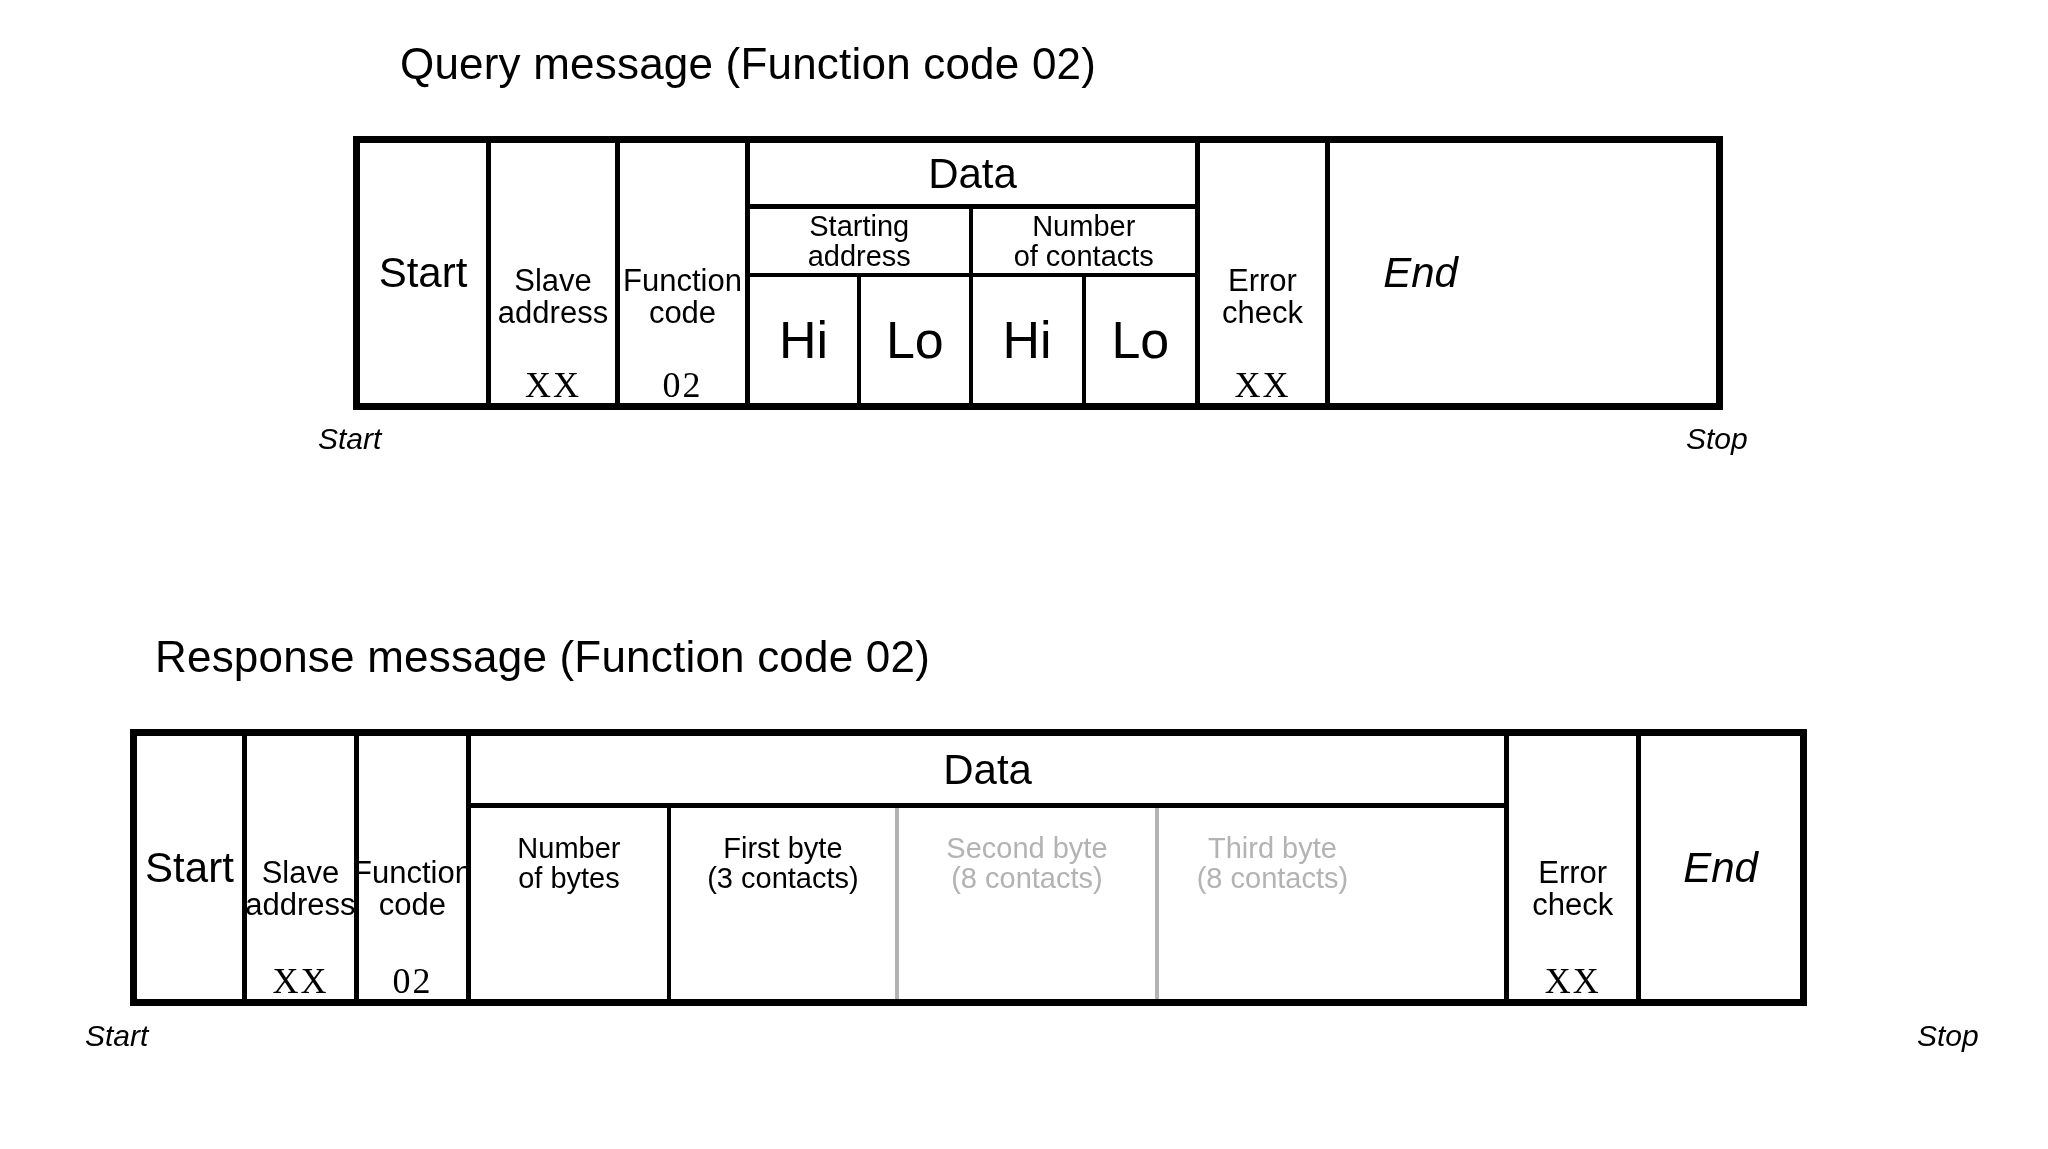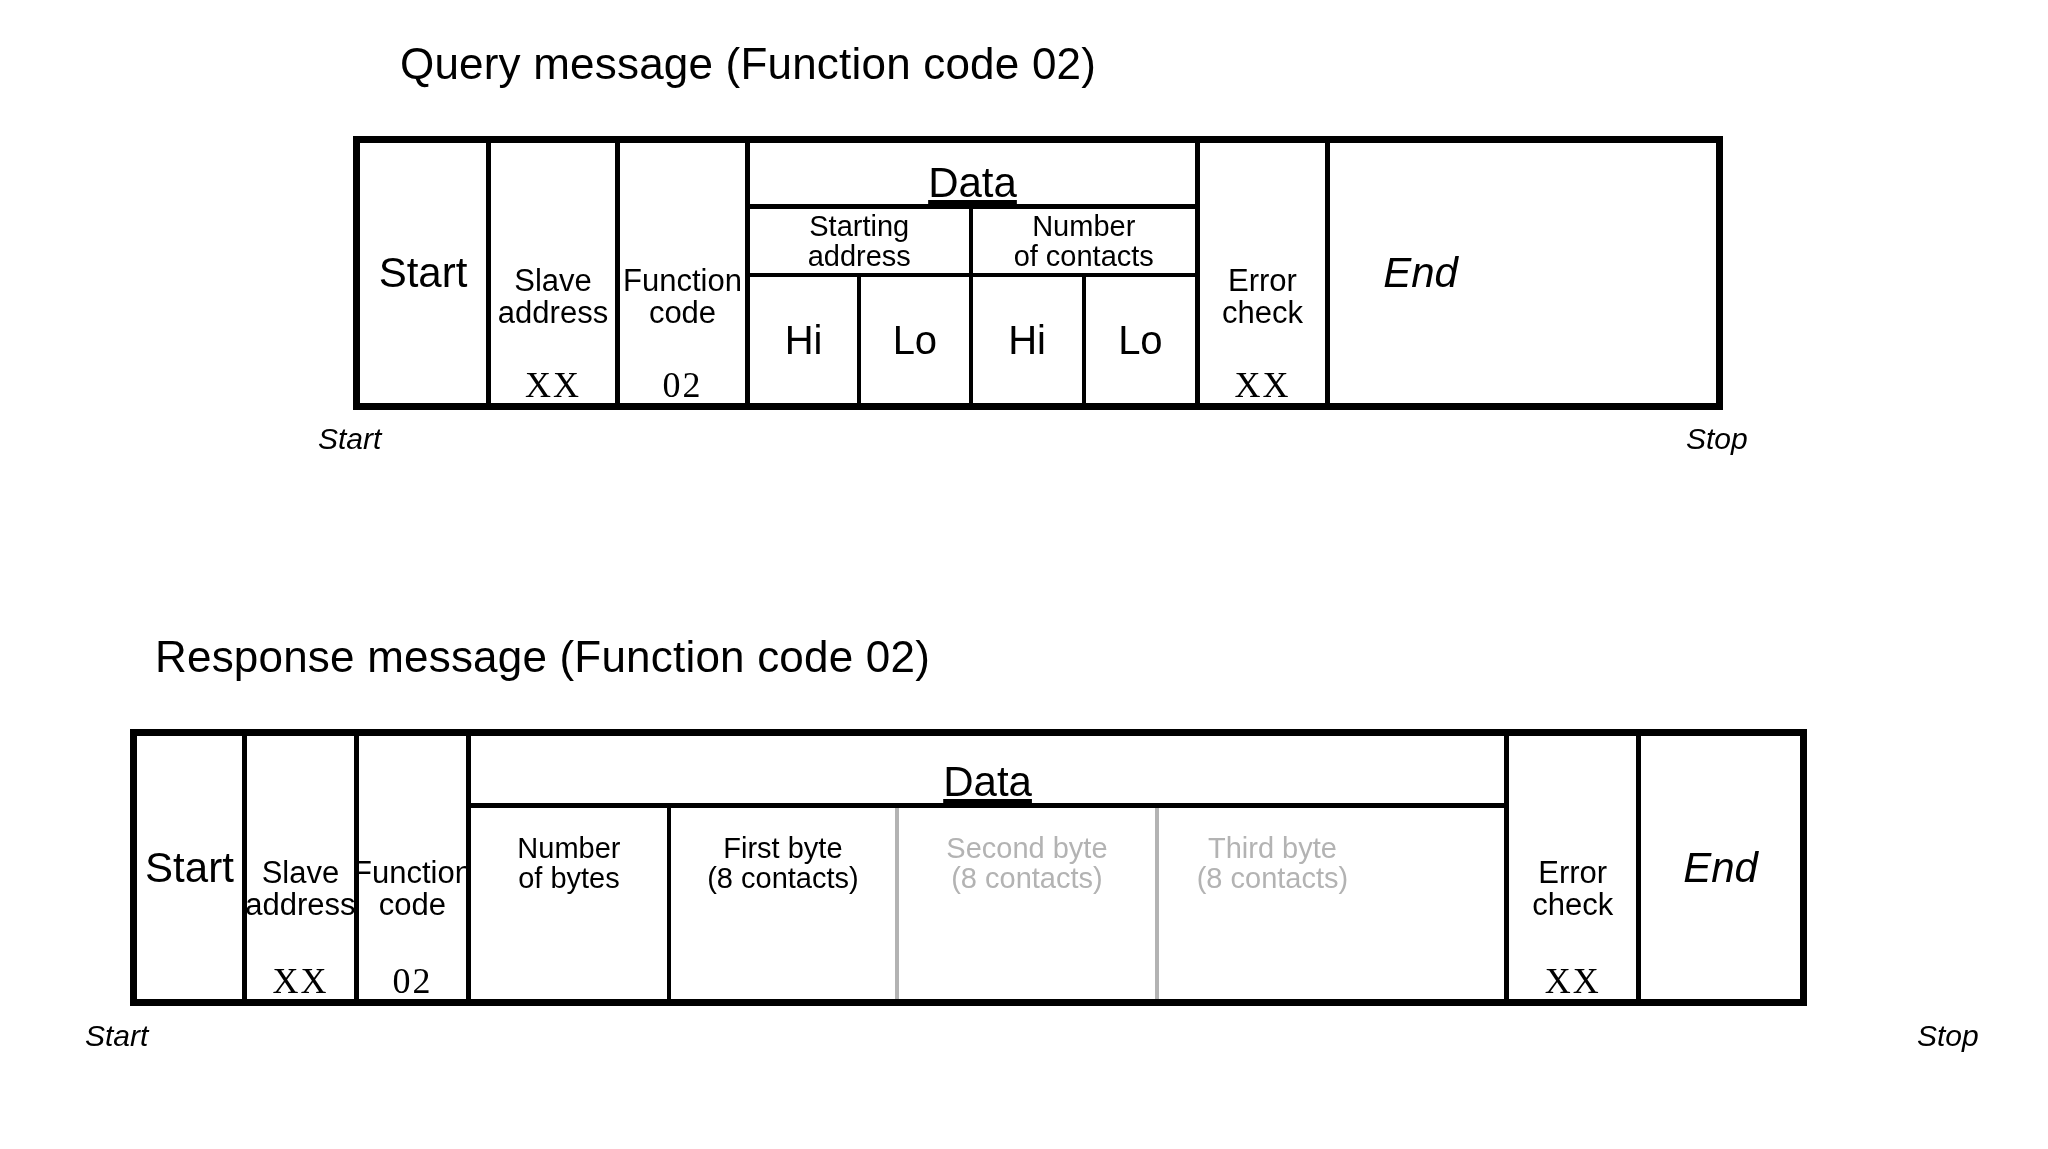--- a/index.html
+++ b/index.html
@@ -95,25 +95,24 @@
   
   .data-cell {
     display: flex;
     flex-direction: column;
     box-sizing: border-box;
     border-right: 5px solid #000000;
     background: #ffffff;
   }
   .data-head {
     display: flex;
-    align-items: flex-end;
+    align-items: center;
     justify-content: center;
     border-bottom: 5px solid #000000;
     box-sizing: border-box;
-    text-decoration: underline;
   }
   .data-head .cell-big { font-size: 42px; }
 
   .data-sub {
     display: flex;
     flex: 1 1 auto;
     align-items: stretch;
     box-sizing: border-box;
   }
   .data-sub-col {
@@ -140,21 +139,21 @@
     display: flex;
     flex: 1 1 auto;
     border-top: 4px solid #000000;
     box-sizing: border-box;
   }
   .hilo-cell {
     flex: 1 1 0;
     display: flex;
     align-items: center;
     justify-content: center;
-    font-size: 40px;
+    font-size: 52px;
     border-right: 4px solid #000000;
     box-sizing: border-box;
   }
   .hilo-cell:last-child { border-right: none; }
 
   
   .dim { color: #b3b3b3; }
   .dim-border { border-right-color: #b3b3b3 !important; }
 
   
@@ -300,21 +299,21 @@
     </div>
     <div class="data-sub">
 
       <div class="data-sub-col" id="response-numbytes">
         <div class="sub-title">Number
 of bytes</div>
       </div>
 
       <div class="data-sub-col dim-border" id="response-firstbyte">
         <div class="sub-title">First byte
-(8 contacts)</div>
+(3 contacts)</div>
       </div>
 
       <div class="data-sub-col dim-border" id="response-secondbyte">
         <div class="sub-title dim">Second byte
 (8 contacts)</div>
       </div>
 
       <div class="data-sub-col" id="response-thirdbyte">
         <div class="sub-title dim">Third byte
 (8 contacts)</div>

